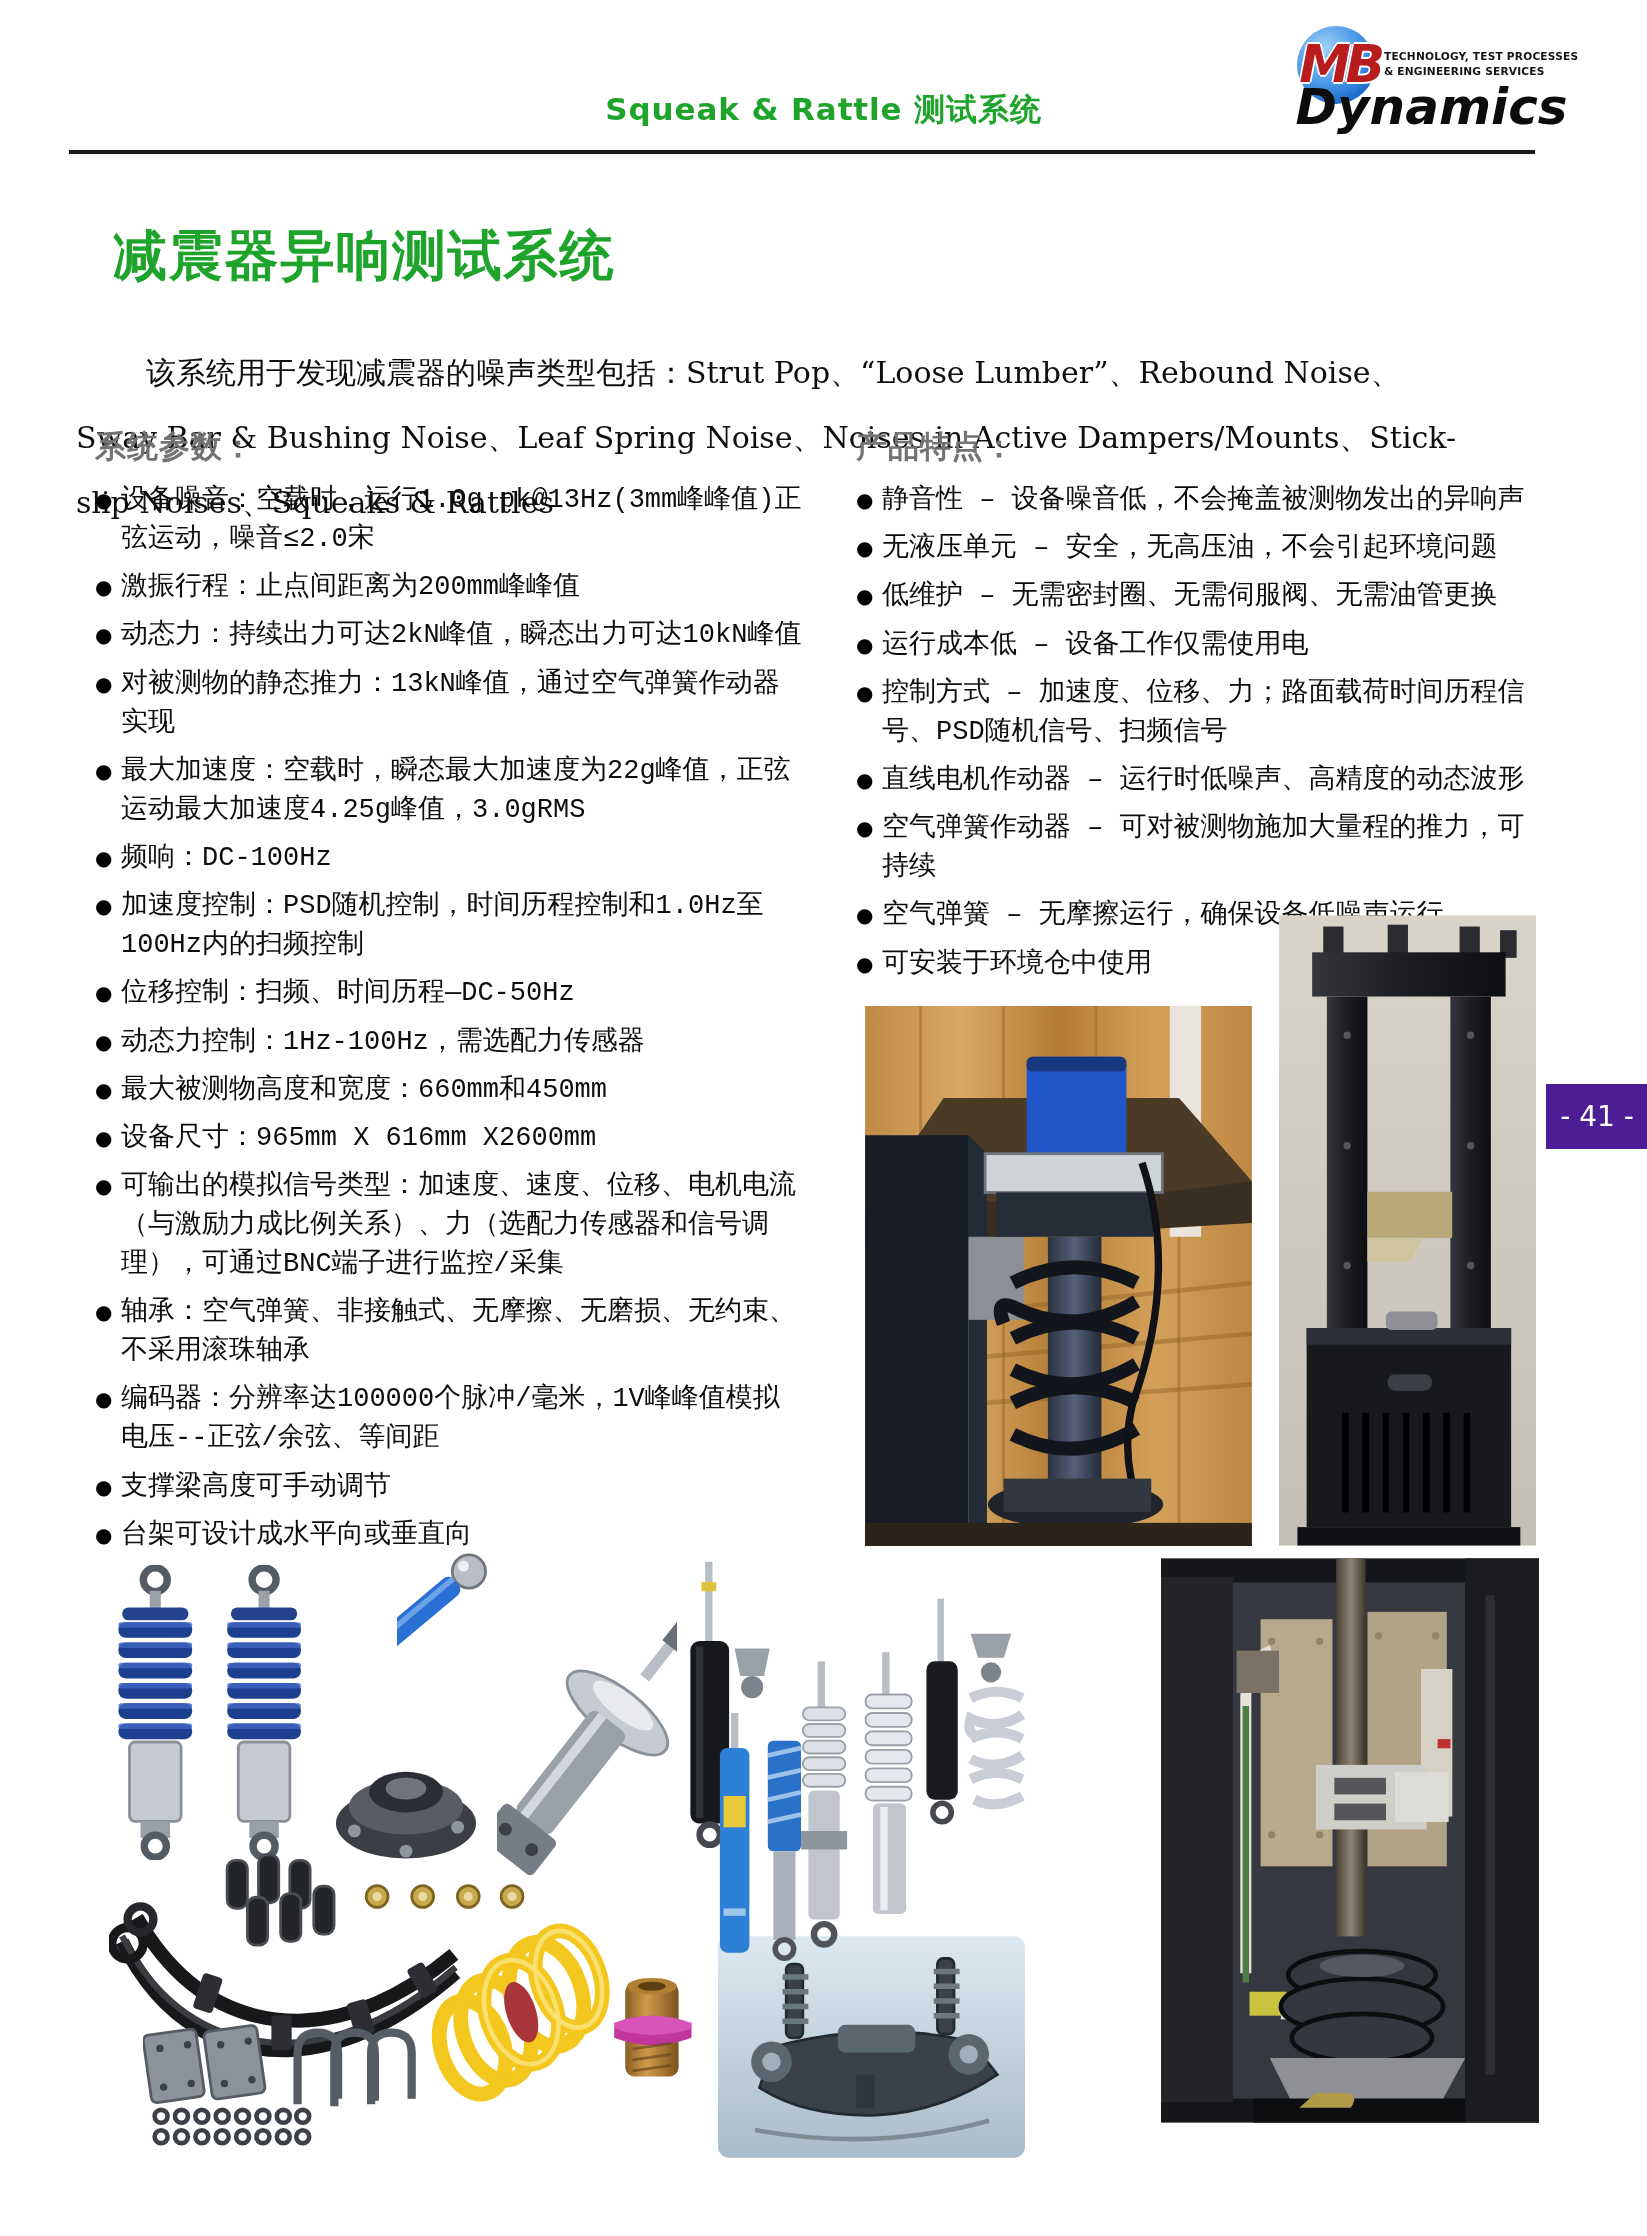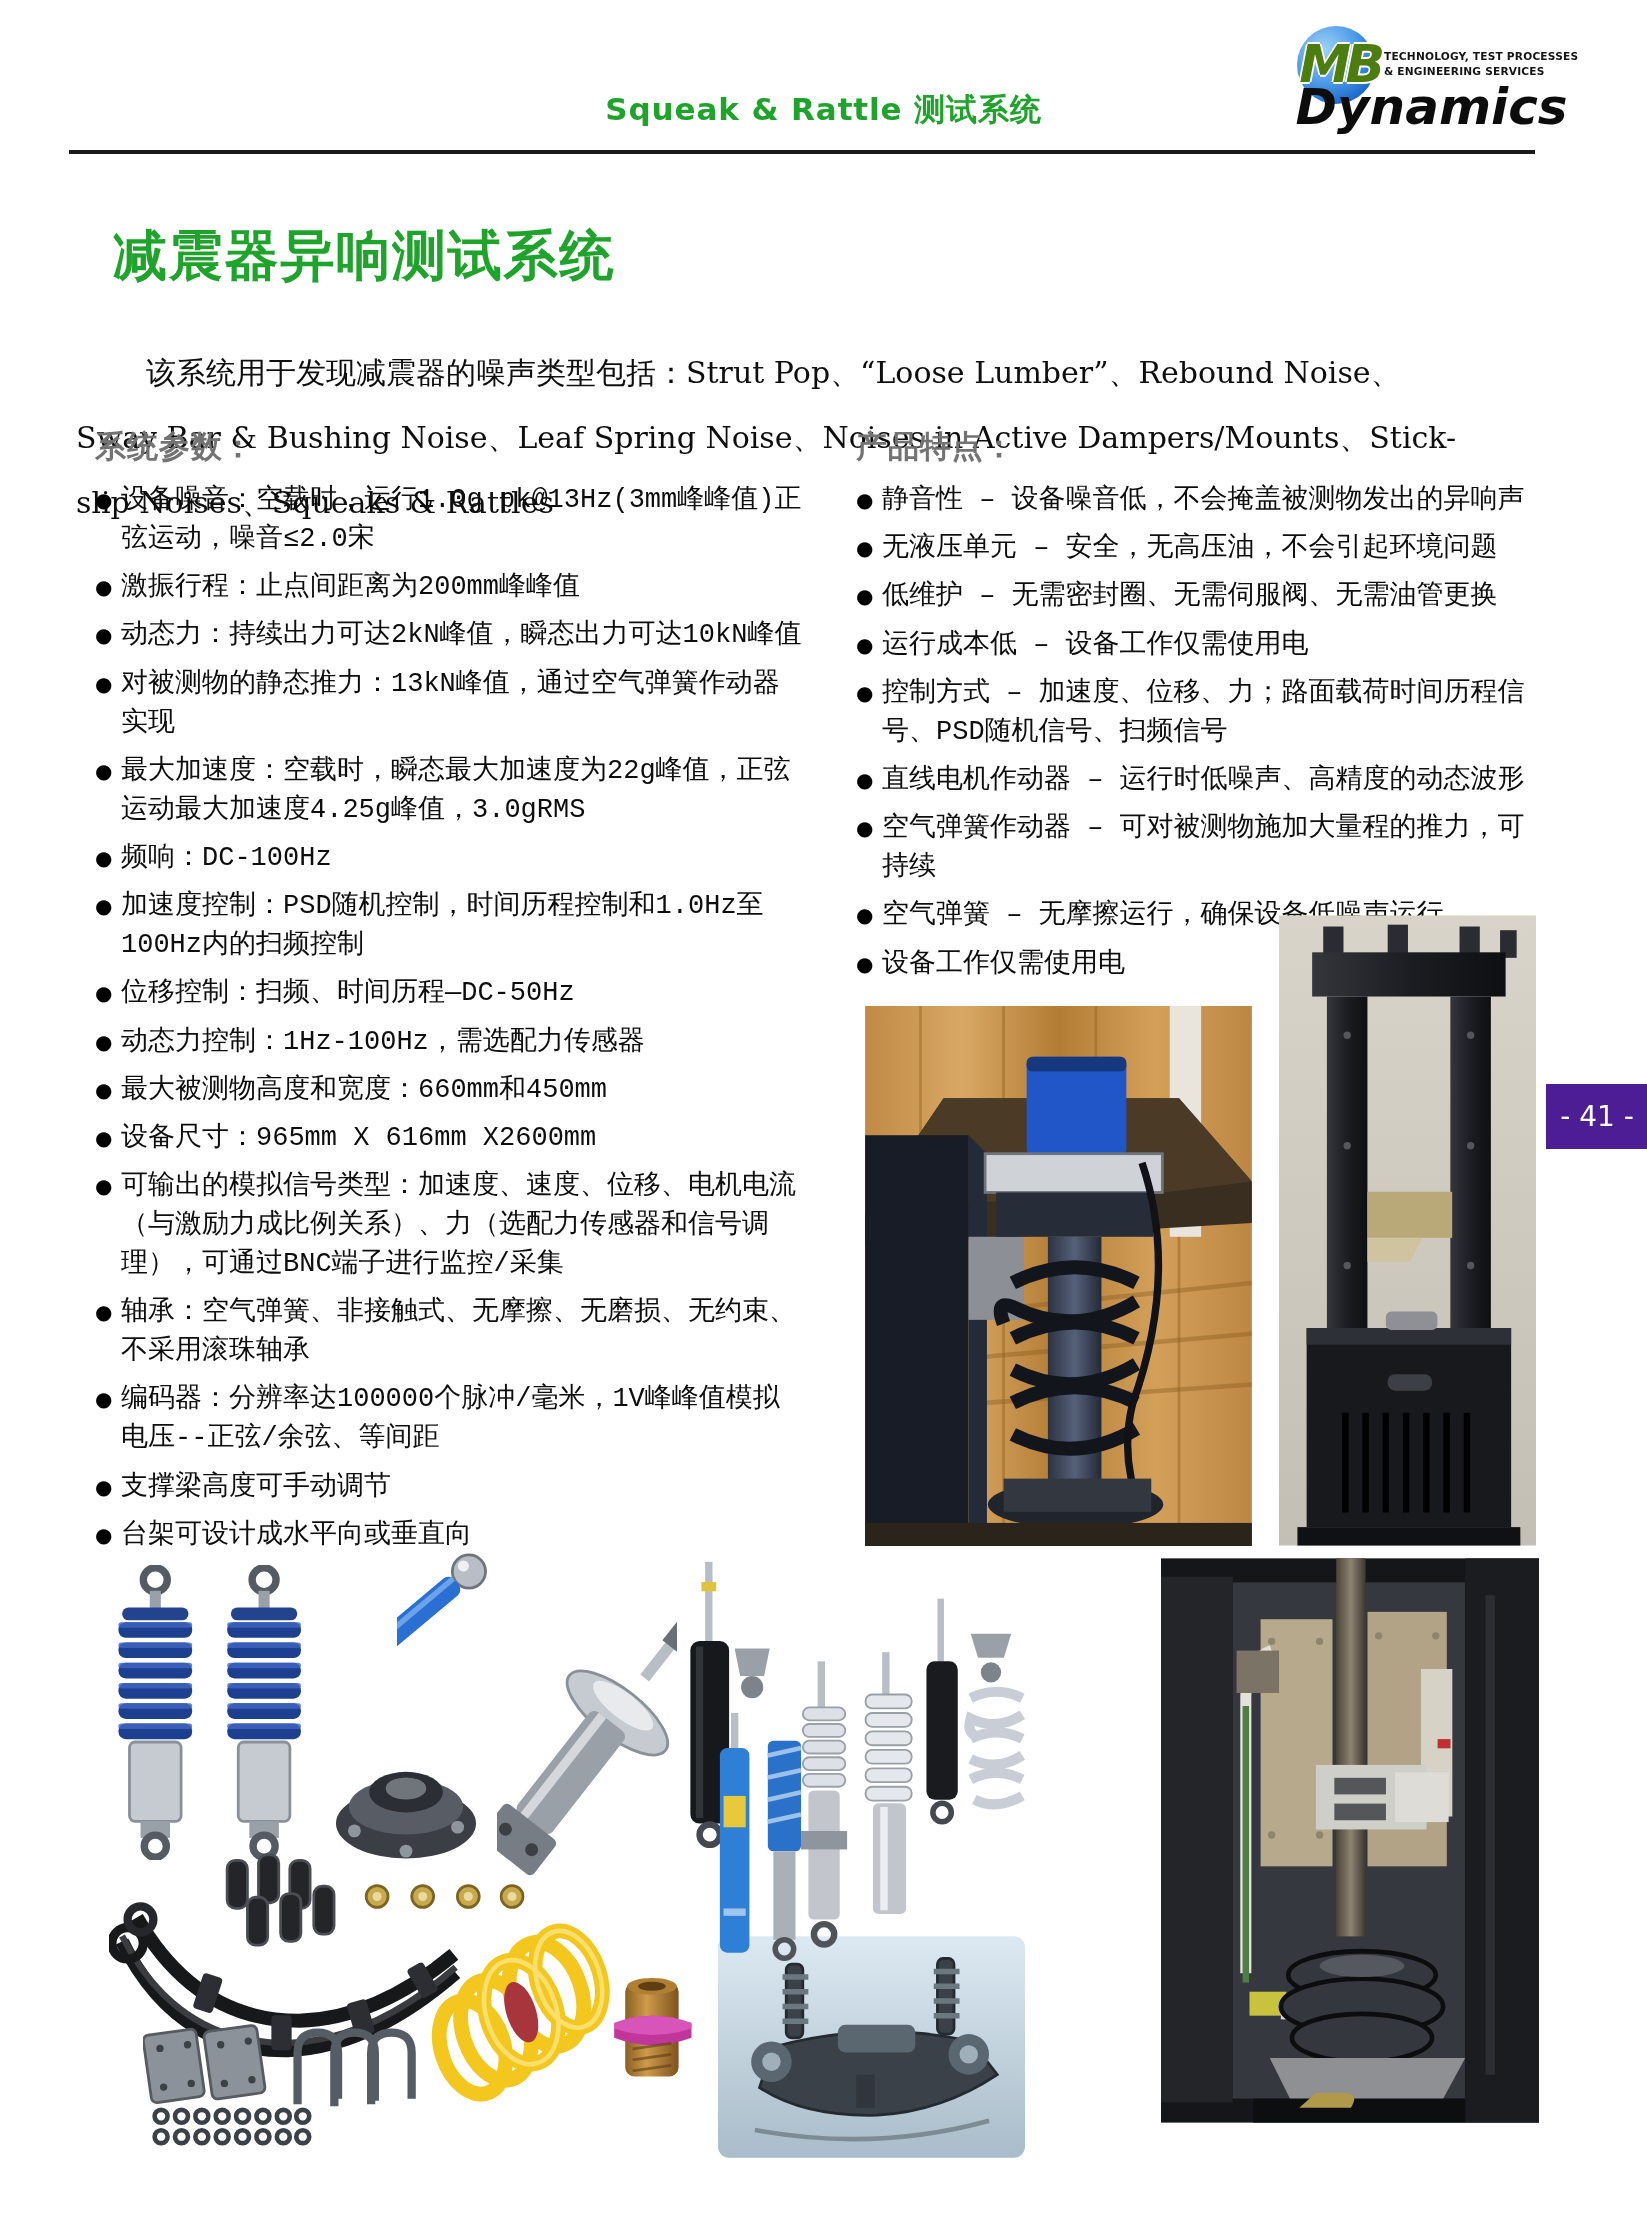--- a/index.html
+++ b/index.html
@@ -23,21 +23,21 @@
     background:#1a1a1a;
   }
   #logo{position:absolute;left:1290px;top:24px;width:247px;height:103px;}
   #logo-circle{
     position:absolute;left:7.4px;top:1.8px;width:78px;height:78px;border-radius:50%;
     background:radial-gradient(circle at 35% 30%, #9fd2f7 0%, #4d9ae8 45%, #1565c8 80%, #0d4fa3 100%);
   }
   #logo-mb{
     position:absolute;left:9.2px;top:7.4px;width:78px;
     font-size:52px;font-weight:bold;font-style:italic;
-    color:#4d7c0f;text-align:center;line-height:66px;
+    color:#b91c1c;text-align:center;line-height:66px;
     text-shadow:-1.8px 0 0 #fff,1.8px 0 0 #fff,0 -1.8px 0 #fff,0 1.8px 0 #fff;
     letter-spacing:-5.5px;
   }
   .logo-tag{
     position:absolute;left:94px;
     font-size:10.6px;font-weight:bold;color:#141414;letter-spacing:0.2px;white-space:nowrap;
   }
   #logo-tag1{top:26px;}
   #logo-tag2{top:41px;}
   #logo-brand{
@@ -245,21 +245,21 @@
           <span class="bi-text">空气弹簧作动器 – 可对被测物施加大量程的推力，可持续</span>
         </li>
 
         <li class="bullet-item">
           <span class="dot">●</span>
           <span class="bi-text">空气弹簧 – 无摩擦运行，确保设备低噪声运行</span>
         </li>
 
         <li class="bullet-item">
           <span class="dot">●</span>
-          <span class="bi-text">设备工作仅需使用电</span>
+          <span class="bi-text">可安装于环境仓中使用</span>
         </li>
       </ul>
   </section>
 
   <div id="page-tab">- 41 -</div>
 
   <svg id="photo-machine-closeup" class="photo" width="387" height="540" viewBox="0 0 419 585" aria-label="shock absorber test machine close-up with coil spring and blue actuator">
     <defs>
       <linearGradient id="woodg" x1="0" y1="0" x2="1" y2="0">
         <stop offset="0" stop-color="#c08a45"></stop>

